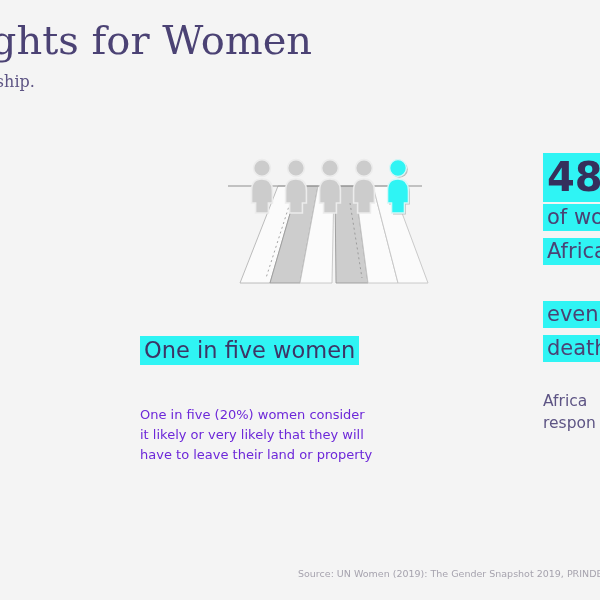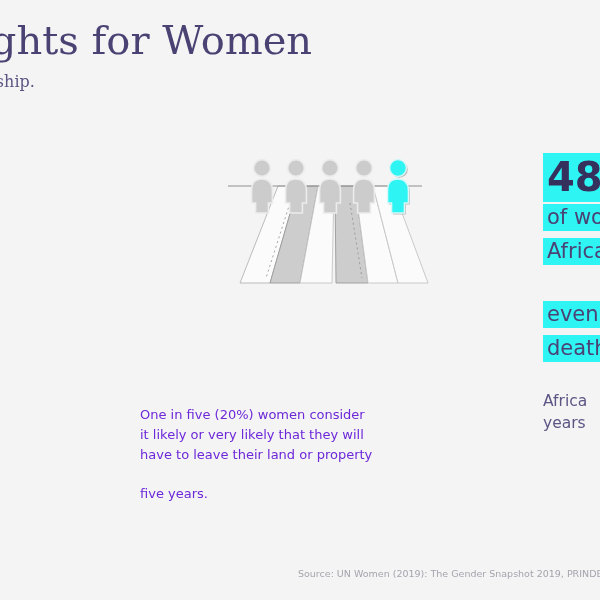--- a/index.html
+++ b/index.html
@@ -185,41 +185,40 @@
     <g transform="translate(164,0)">
       <circle cx="13.4" cy="11.4" r="8.4" fill="#bdbdbd"></circle>
       <path d="M13.4 22.4 C6 22.4 3 26.6 3 33.9 L3 46.4 L7 46.4 L7 56.4 L19.8 56.4 L19.8 46.4 L23.8 46.4 L23.8 33.9 C23.8 26.6 20.8 22.4 13.4 22.4 Z" fill="#bdbdbd"></path>
       <circle cx="12" cy="10" r="8.4" fill="#2ff4f4" stroke="#d8f7f7" stroke-width="1.4"></circle>
       <path d="M12 21 C4.6 21 1.6 25.2 1.6 32.5 L1.6 45 L5.6 45 L5.6 55 L18.4 55 L18.4 45 L22.4 45 L22.4 32.5 C22.4 25.2 19.4 21 12 21 Z" fill="#2ff4f4" stroke="#d8f7f7" stroke-width="1.4"></path>
     </g>
   </svg>
 </div>
 
 <p id="center-headline">
-  <br>
+  <span class="ln"><span class="hl">One in five women</span></span><br>
 </p>
 
 <p id="center-body">
   <span>One in five (20%) women consider</span><br>
   <span>it likely or very likely that they will</span><br>
   <span>have to leave their land or property</span><br>
   <br>
-  <span>five years.</span>
 </p>
 
 <div id="column-right" class="column">
   <p class="stat-number">
     <span class="hl">48%</span>
   </p>
   <p class="stat-lede">
     <span class="ln"><span class="hl">of wo</span></span><br>
     <span class="ln"><span class="hl">Africa</span></span><br>
     <br>
     <span class="ln"><span class="hl">even</span></span><br>
     <span class="ln"><span class="hl">death</span></span>
   </p>
   <p class="body-text">
     <span>Africa</span><br>
-    <span>years</span>
+    <span>respon</span>
   </p>
 </div>
 
 <p id="source-line">Source: UN Women (2019): The Gender Snapshot 2019, PRINDEX (2020): </p>
 
 </body></html>

